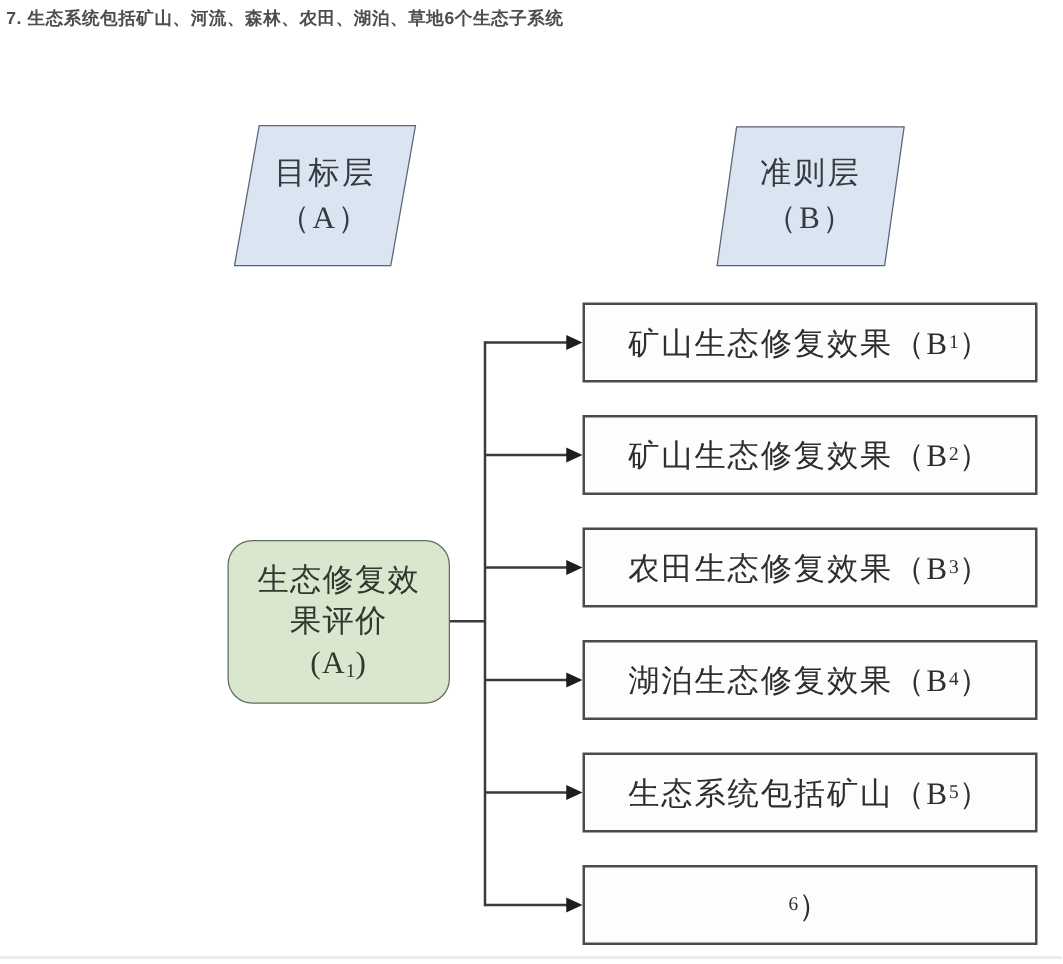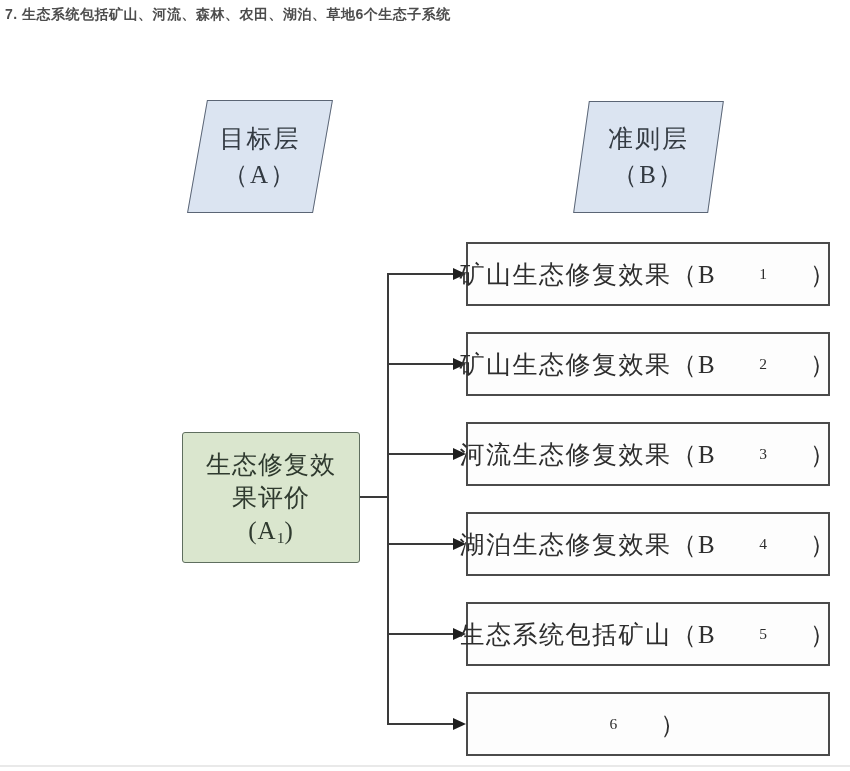--- a/index.html
+++ b/index.html
@@ -42,21 +42,21 @@
   }
   .para-goal .para-inner { transform: skewX(10deg); }
   .para-criteria .para-inner { transform: skewX(8deg); }
   
   .root-box {
     position: absolute;
     left: 182px; top: 432px;
     width: 178px; height: 131px;
     background: #dae6ce;
     border: 1.6px solid #5f6e5f;
-    border-radius: 3px;
+    border-radius: 20px;
     display: flex; flex-direction: column;
     align-items: center; justify-content: center;
     font-family: "Liberation Serif", serif;
     font-size: 25px;
     line-height: 33px;
     color: #2f3a2f;
     letter-spacing: 1px;
     text-align: center;
   }
   
@@ -66,21 +66,20 @@
     width: 364px; height: 64px;
     background: #fdfdfd;
     border: 2px solid #4b4b4b;
     display: flex;
     align-items: center; justify-content: center;
     font-family: "Liberation Serif", serif;
     font-size: 25px;
     color: #2e2e2e;
     letter-spacing: 1.5px;
     white-space: nowrap;
-    gap: 43px;
   }
   sub.sub {
     font-size: 0.62em;
     line-height: 0;
     vertical-align: -0.25em;
     letter-spacing: 0;
   }
   
   .line {
     position: absolute;
@@ -152,21 +151,21 @@
       <span>矿山生态修复效果（B</span>
       <sub class="sub">1</sub>
       <span>）</span>
     </div>
   <div class="cbox" style="top:332px">
       <span>矿山生态修复效果（B</span>
       <sub class="sub">2</sub>
       <span>）</span>
     </div>
   <div class="cbox" style="top:422px">
-      <span>河流生态修复效果（B</span>
+      <span>农田生态修复效果（B</span>
       <sub class="sub">3</sub>
       <span>）</span>
     </div>
   <div class="cbox" style="top:512px">
       <span>湖泊生态修复效果（B</span>
       <sub class="sub">4</sub>
       <span>）</span>
     </div>
   <div class="cbox" style="top:602px">
       <span>生态系统包括矿山（B</span>

